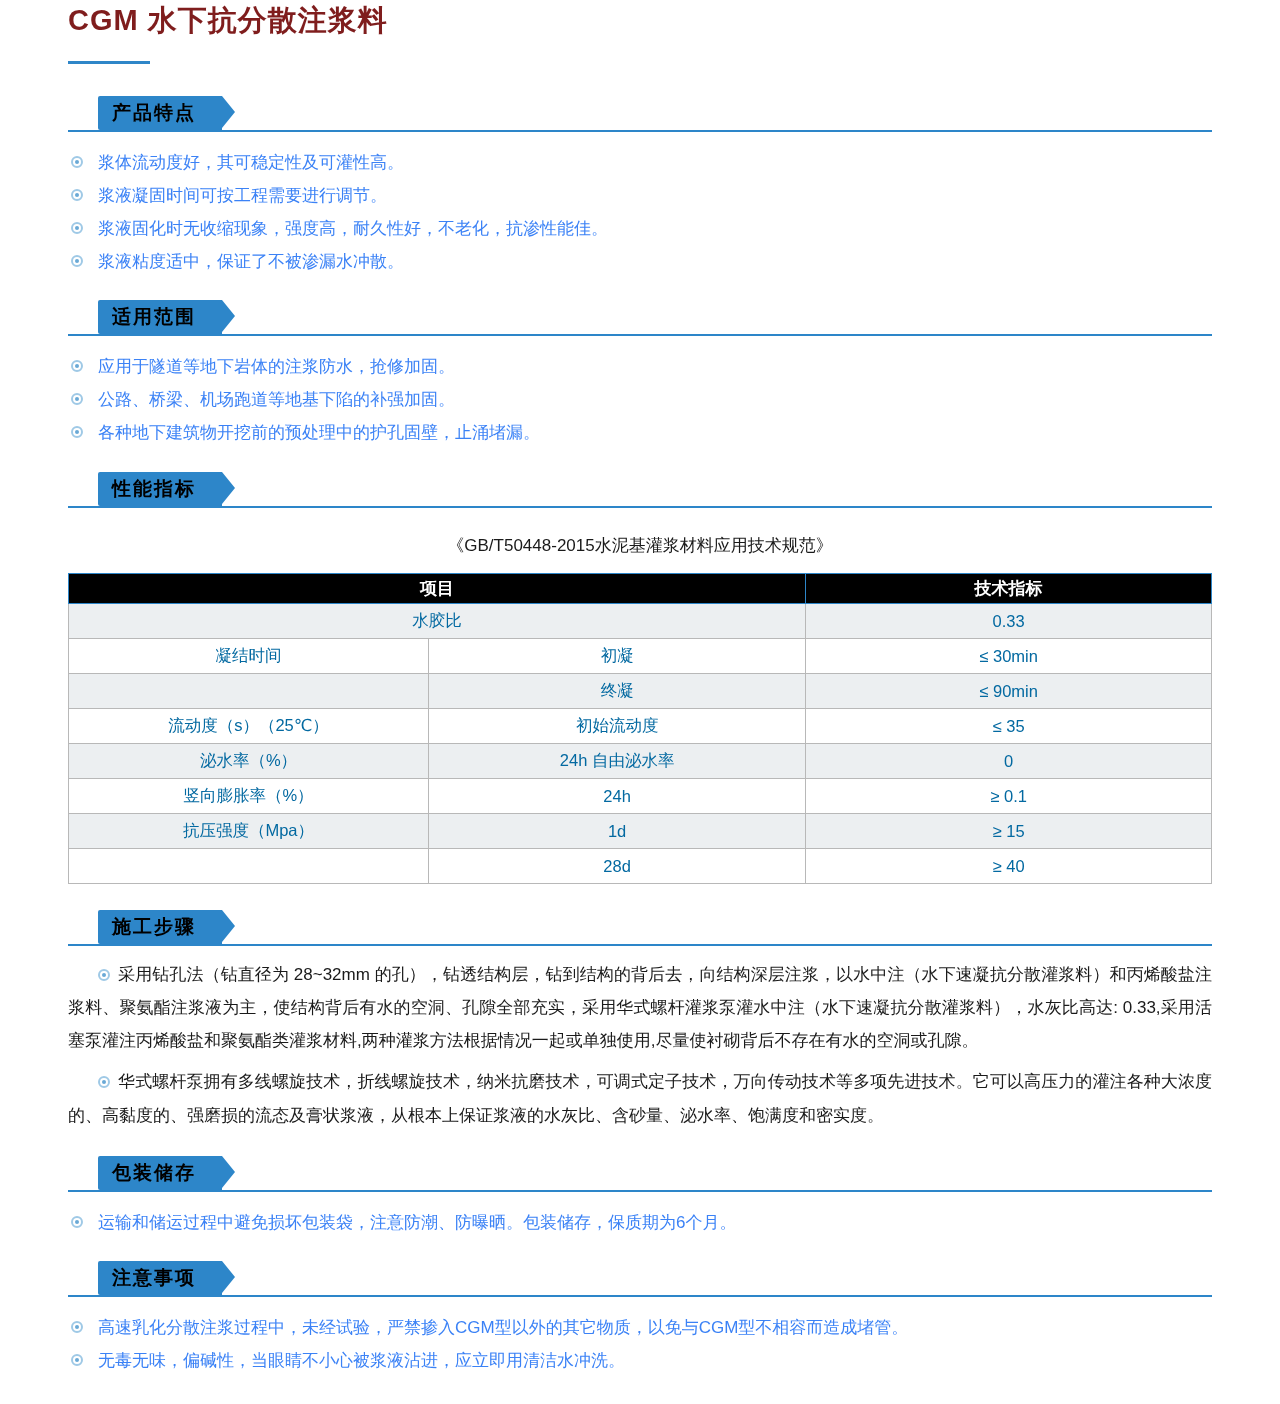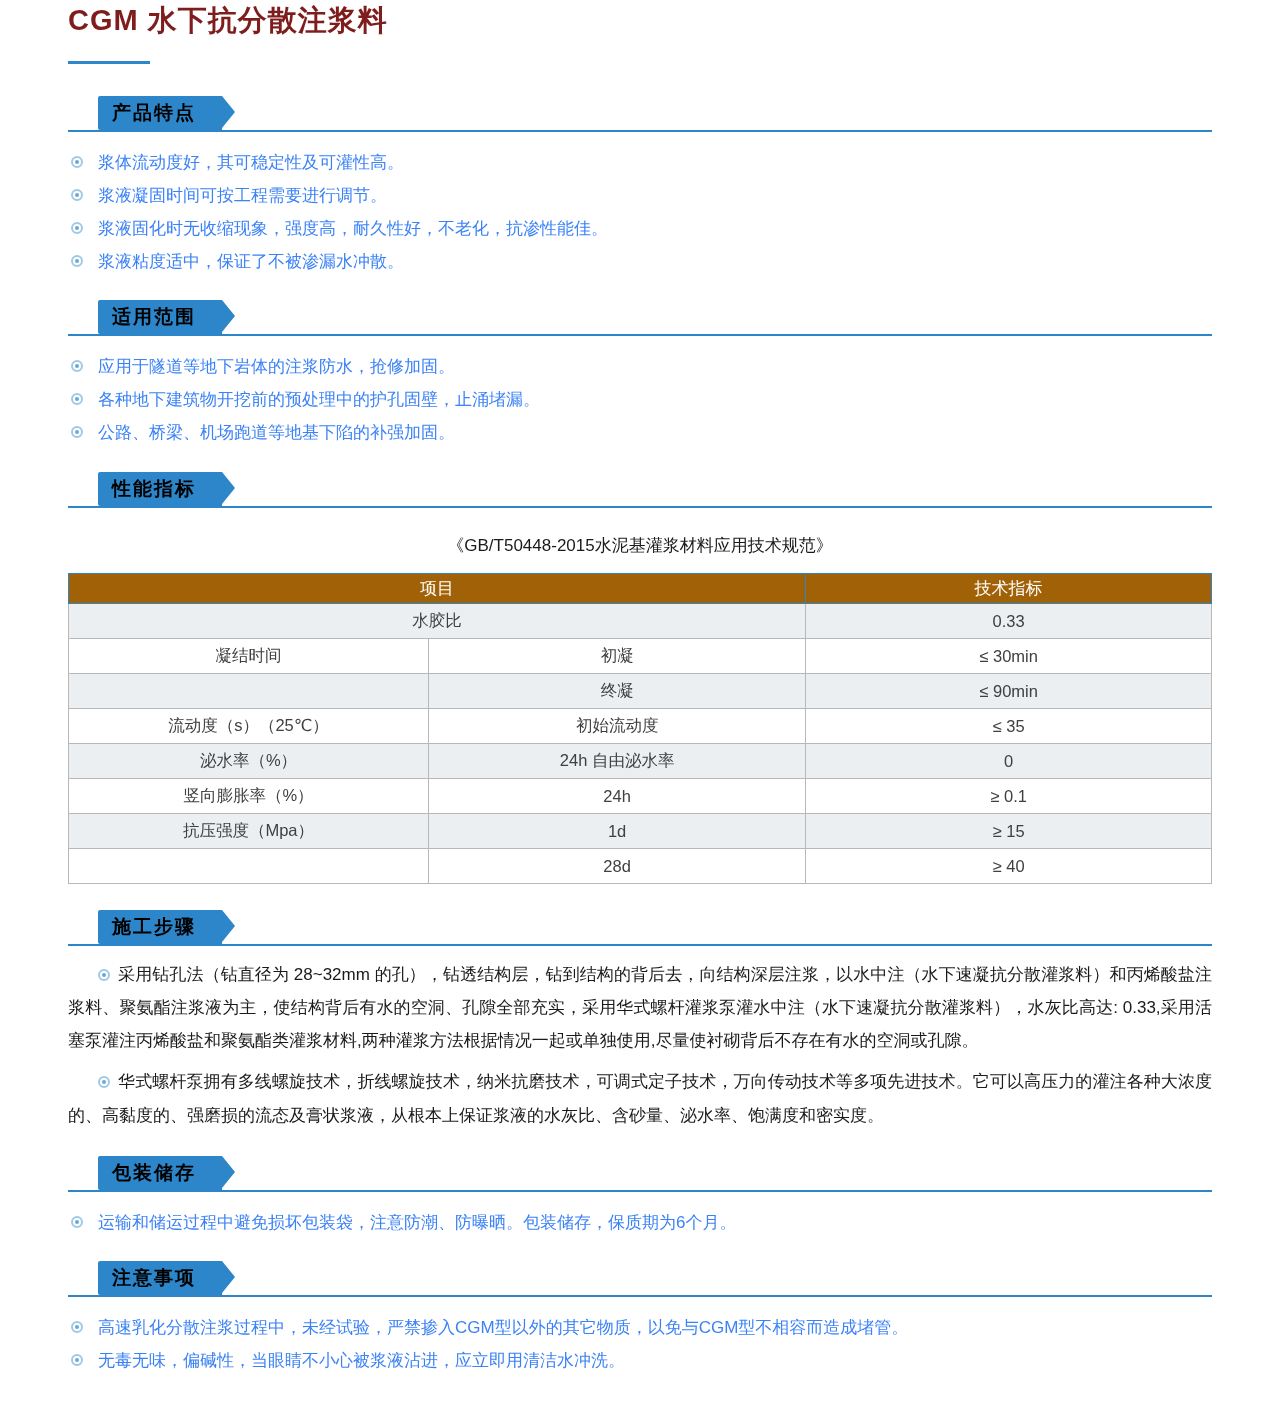--- a/index.html
+++ b/index.html
@@ -132,26 +132,26 @@
     border-collapse: collapse;
     margin-bottom: 26px;
     table-layout: fixed;
   }
   table.spec th, table.spec td {
     border: 1px solid #b8b8b8;
     text-align: center;
     font-size: 16.5px;
     height: 35px;
     padding: 3px 4px;
-    color: #404040;
+    color: #0369a1;
   }
   table.spec thead th {
-    background: #a16207;
+    background: #000000;
     color: #fff;
-    font-weight: normal;
+    font-weight: bold;
     font-size: 17px;
     height: 18px;
     border-color: #2d86c9;
   }
   table.spec tbody tr.alt td {
     background: #eceff1;
   }
 
   
   .para {
@@ -209,22 +209,22 @@
     </ul>
   </div>
 
   <div class="section">
     <div class="sec-head">
       <span class="sec-tag">适用范围</span>
       <span class="sec-line"></span>
     </div>
     <ul class="bullets">
       <li><span class="dot"></span><span>应用于隧道等地下岩体的注浆防水，抢修加固。</span></li>
+      <li><span class="dot"></span><span>公路、桥梁、机场跑道等地基下陷的补强加固。</span></li>
       <li><span class="dot"></span><span>各种地下建筑物开挖前的预处理中的护孔固壁，止涌堵漏。</span></li>
-      <li><span class="dot"></span><span>公路、桥梁、机场跑道等地基下陷的补强加固。</span></li>
     </ul>
   </div>
 
   <div class="section">
     <div class="sec-head">
       <span class="sec-tag">性能指标</span>
       <span class="sec-line"></span>
     </div>
 
     <div class="standards">

